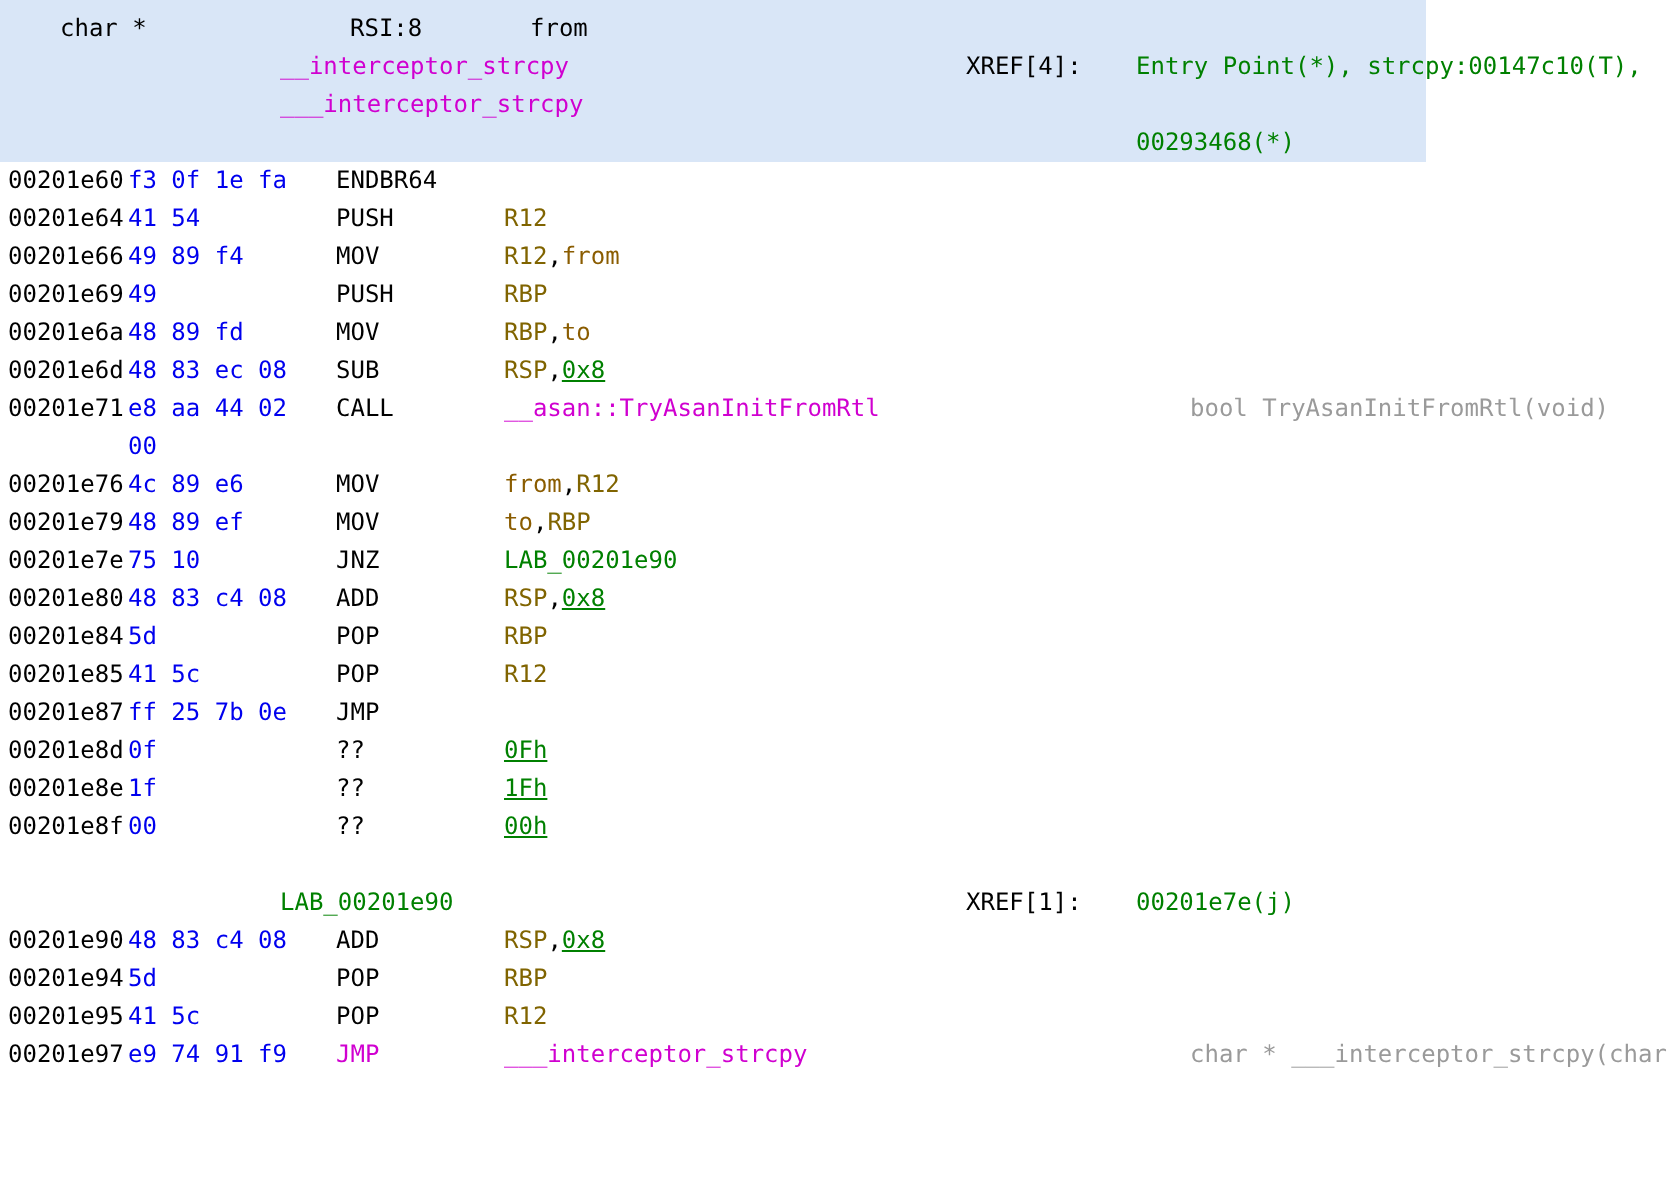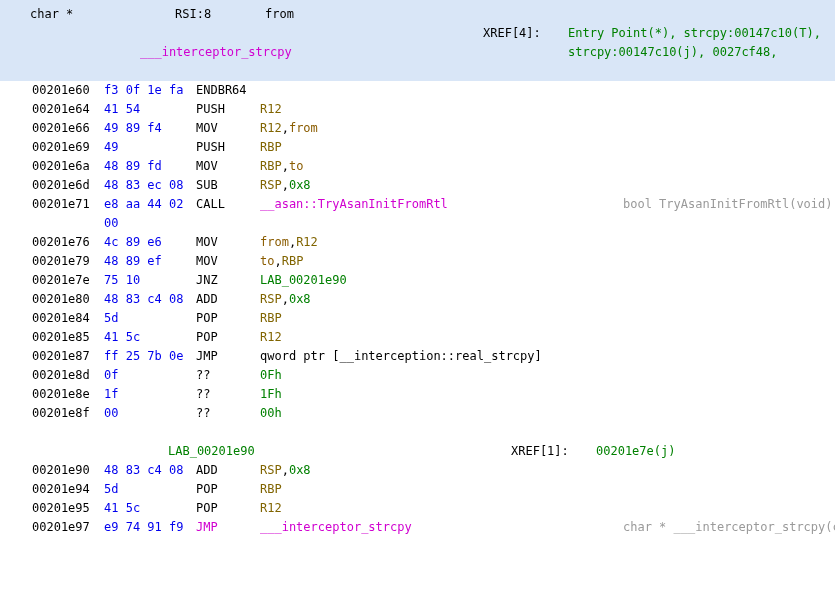--- a/index.html
+++ b/index.html
@@ -16,77 +16,80 @@
     --comment:#9a9a9a;
     --text:#000000;
   }
   *{margin:0;padding:0;box-sizing:border-box;}
   html,body{background:#ffffff;}
   body{
     width:835px;height:593px;overflow:hidden;position:relative;
     font-family:"DejaVu Sans Mono","Liberation Mono",monospace;
     font-size:12px;color:var(--text);
   }
-  .hdr{position:absolute;top:0;left:0;width:835px;height:81px;background:var(--header-bg);padding-top:5px;}
-  .body-rows{position:absolute;top:81px;left:0;width:666px;margin-left:28px;}
+  .hdr{position:absolute;top:0;left:0;width:713px;height:81px;background:var(--header-bg);padding-top:5px;}
+  .body-rows{position:absolute;top:81px;left:0;width:666px;}
   .row{position:relative;height:19px;line-height:19px;white-space:pre;}
   .cell{position:absolute;top:0;white-space:pre;}
   .c-addr{left:4px;color:var(--addr);}
-  .c-bytes{left:76px;color:var(--bytes);}
+  .c-bytes{left:64px;color:var(--bytes);}
   .c-mn{left:168px;color:var(--mn);}
-  .c-op{left:232px;color:var(--text);text-align:center;}
+  .c-op{left:252px;color:var(--text);text-align:center;}
   .c-label{left:140px;}
   .c-xrefh{left:483px;color:var(--text);text-align:right;}
   .c-xrefv{left:568px;color:var(--xref);}
   .c-comment{left:595px;color:var(--comment);}
   .c-ptype{left:30px;color:var(--text);}
   .c-pstore{left:175px;color:var(--text);}
   .c-pname{left:265px;color:var(--text);}
   .t-reg{color:var(--reg);}
   .t-var{color:var(--var);}
-  .t-const{color:var(--const);}
+  .t-const{color:var(--const);text-decoration:underline;}
   .t-entry{color:var(--entry);}
   .t-label{color:var(--label);}
   .t-text{color:var(--text);}
 </style>
 </head>
 <body>
 
 <div class="hdr">
   <div class="row">
     <span class="cell c-ptype">char *</span>
     <span class="cell c-pstore">RSI:8</span>
     <span class="cell c-pname">from</span>
   </div>
   <div class="row">
+    <span class="cell c-label t-entry">__interceptor_strcpy</span>
     <span class="cell c-xrefh">XREF[4]:</span>
     <span class="cell c-xrefv">Entry Point(*), strcpy:00147c10(T),</span>
   </div>
   <div class="row">
     <span class="cell c-label t-entry">___interceptor_strcpy</span>
-    <span class="cell c-xrefv">strcpy:00147c10(j), 0027cf48,</span>
+  </div>
+  <div class="row">
+    <span class="cell c-xrefv">00293468(*)</span>
   </div>
 </div>
 
 <div class="body-rows">
     <div class="row"><span class="cell c-addr">00201e60</span><span class="cell c-bytes">f3 0f 1e fa</span><span class="cell c-mn">ENDBR64</span></div>
     <div class="row"><span class="cell c-addr">00201e64</span><span class="cell c-bytes">41 54</span><span class="cell c-mn">PUSH</span><span class="cell c-op"><span class="t-reg">R12</span></span></div>
     <div class="row"><span class="cell c-addr">00201e66</span><span class="cell c-bytes">49 89 f4</span><span class="cell c-mn">MOV</span><span class="cell c-op"><span class="t-reg">R12</span><span class="t-text">,</span><span class="t-var">from</span></span></div>
     <div class="row"><span class="cell c-addr">00201e69</span><span class="cell c-bytes">49</span><span class="cell c-mn">PUSH</span><span class="cell c-op"><span class="t-reg">RBP</span></span></div>
     <div class="row"><span class="cell c-addr">00201e6a</span><span class="cell c-bytes">48 89 fd</span><span class="cell c-mn">MOV</span><span class="cell c-op"><span class="t-reg">RBP</span><span class="t-text">,</span><span class="t-var">to</span></span></div>
     <div class="row"><span class="cell c-addr">00201e6d</span><span class="cell c-bytes">48 83 ec 08</span><span class="cell c-mn">SUB</span><span class="cell c-op"><span class="t-reg">RSP</span><span class="t-text">,</span><span class="t-const">0x8</span></span></div>
     <div class="row"><span class="cell c-addr">00201e71</span><span class="cell c-bytes">e8 aa 44 02</span><span class="cell c-mn">CALL</span><span class="cell c-comment">bool TryAsanInitFromRtl(void)</span><span class="cell c-op"><span class="t-entry">__asan::TryAsanInitFromRtl</span></span></div>
     <div class="row"><span class="cell c-bytes">00</span></div>
     <div class="row"><span class="cell c-addr">00201e76</span><span class="cell c-bytes">4c 89 e6</span><span class="cell c-mn">MOV</span><span class="cell c-op"><span class="t-var">from</span><span class="t-text">,</span><span class="t-reg">R12</span></span></div>
     <div class="row"><span class="cell c-addr">00201e79</span><span class="cell c-bytes">48 89 ef</span><span class="cell c-mn">MOV</span><span class="cell c-op"><span class="t-var">to</span><span class="t-text">,</span><span class="t-reg">RBP</span></span></div>
     <div class="row"><span class="cell c-addr">00201e7e</span><span class="cell c-bytes">75 10</span><span class="cell c-mn">JNZ</span><span class="cell c-op"><span class="t-label">LAB_00201e90</span></span></div>
     <div class="row"><span class="cell c-addr">00201e80</span><span class="cell c-bytes">48 83 c4 08</span><span class="cell c-mn">ADD</span><span class="cell c-op"><span class="t-reg">RSP</span><span class="t-text">,</span><span class="t-const">0x8</span></span></div>
     <div class="row"><span class="cell c-addr">00201e84</span><span class="cell c-bytes">5d</span><span class="cell c-mn">POP</span><span class="cell c-op"><span class="t-reg">RBP</span></span></div>
     <div class="row"><span class="cell c-addr">00201e85</span><span class="cell c-bytes">41 5c</span><span class="cell c-mn">POP</span><span class="cell c-op"><span class="t-reg">R12</span></span></div>
-    <div class="row"><span class="cell c-addr">00201e87</span><span class="cell c-bytes">ff 25 7b 0e</span><span class="cell c-mn">JMP</span><span class="cell c-op"><span class="t-text">qword ptr [__interception::real_strcpy]</span></span></div>
+    <div class="row"><span class="cell c-addr">00201e87</span><span class="cell c-bytes">ff 25 7b 0e</span><span class="cell c-mn">JMP</span></div>
     <div class="row"><span class="cell c-addr">00201e8d</span><span class="cell c-bytes">0f</span><span class="cell c-mn">??</span><span class="cell c-op"><span class="t-const">0Fh</span></span></div>
     <div class="row"><span class="cell c-addr">00201e8e</span><span class="cell c-bytes">1f</span><span class="cell c-mn">??</span><span class="cell c-op"><span class="t-const">1Fh</span></span></div>
     <div class="row"><span class="cell c-addr">00201e8f</span><span class="cell c-bytes">00</span><span class="cell c-mn">??</span><span class="cell c-op"><span class="t-const">00h</span></span></div>
     <div class="row"></div>
     <div class="row"><span class="cell c-label t-label">LAB_00201e90</span><span class="cell c-xrefh">XREF[1]:</span><span class="cell c-xrefv">00201e7e(j)</span></div>
     <div class="row"><span class="cell c-addr">00201e90</span><span class="cell c-bytes">48 83 c4 08</span><span class="cell c-mn">ADD</span><span class="cell c-op"><span class="t-reg">RSP</span><span class="t-text">,</span><span class="t-const">0x8</span></span></div>
     <div class="row"><span class="cell c-addr">00201e94</span><span class="cell c-bytes">5d</span><span class="cell c-mn">POP</span><span class="cell c-op"><span class="t-reg">RBP</span></span></div>
     <div class="row"><span class="cell c-addr">00201e95</span><span class="cell c-bytes">41 5c</span><span class="cell c-mn">POP</span><span class="cell c-op"><span class="t-reg">R12</span></span></div>
     <div class="row"><span class="cell c-addr">00201e97</span><span class="cell c-bytes">e9 74 91 f9</span><span class="cell c-mn" style="color: var(--entry);">JMP</span><span class="cell c-op"><span class="t-entry">___interceptor_strcpy</span></span><span class="cell c-comment">char * ___interceptor_strcpy(char * to...</span></div>
   </div>

